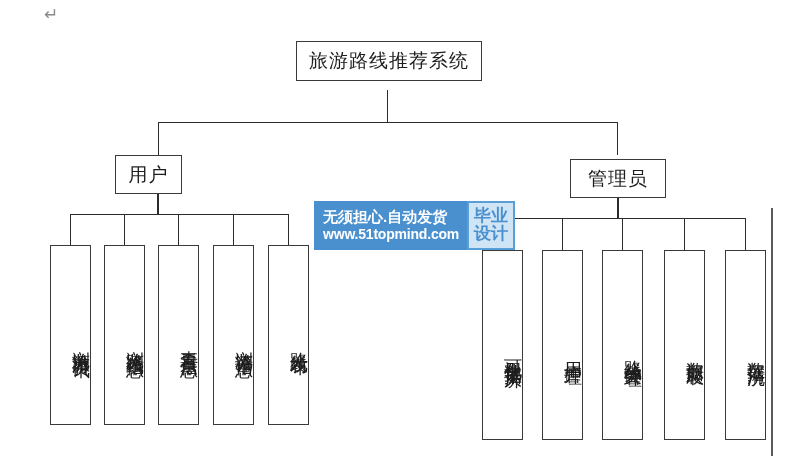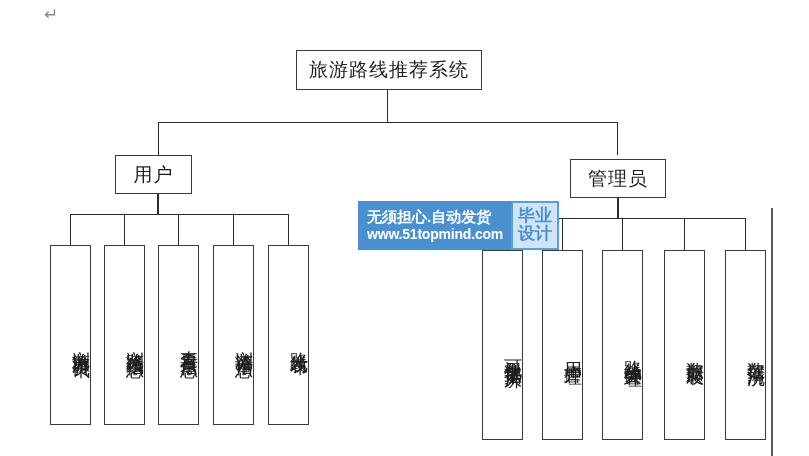--- a/index.html
+++ b/index.html
@@ -94,21 +94,20 @@
     align-items: stretch;
     z-index: 40;
   }
   #wm-body {
     background: #4a90cf;
     padding: 4px 8px 5px 9px;
     display: flex;
     flex-direction: column;
     justify-content: center;
     gap: 1px;
-    margin-left: 44px;
   }
   #wm-line1 {
     color: #ffffff;
     font-size: 15px;
     font-weight: bold;
     font-family: "Liberation Sans", sans-serif;
     line-height: 1.15;
     white-space: nowrap;
   }
   #wm-line2 {
@@ -165,23 +164,23 @@
 
   <div class="conn thick-v" style="left:617px; top:194px; height:25px;"></div>
 
   <div class="conn h" style="left:502px; top:218px; width:243px;"></div>
   <div class="conn v" style="left:502px; top:218px; height:32px;"></div>
   <div class="conn v" style="left:562px; top:218px; height:32px;"></div>
   <div class="conn v" style="left:622px; top:218px; height:32px;"></div>
   <div class="conn v" style="left:684px; top:218px; height:32px;"></div>
   <div class="conn v" style="left:745px; top:218px; height:32px;"></div>
 
-  <div class="node horizontal" style="left:296px; top:50px; width:186px; height:40px;">旅游路线推荐系统</div>
-
-  <div class="node horizontal" style="left:115px; top:155px; width:77px; height:39px;">用户</div>
+  <div class="node horizontal" style="left:296px; top:41px; width:186px; height:40px;">旅游路线推荐系统</div>
+
+  <div class="node horizontal" style="left:115px; top:155px; width:67px; height:39px;">用户</div>
   <div class="node horizontal" style="left:570px; top:159px; width:96px; height:39px;">管理员</div>
 
   <div class="node vertical" style="left:50px; top:245px; width:41px; height:180px;">浏览旅游资讯</div>
   <div class="node vertical" style="left:104px; top:245px; width:41px; height:180px;">浏览路线信息</div>
   <div class="node vertical" style="left:158px; top:245px; width:41px; height:180px;">查看景点信息</div>
   <div class="node vertical" style="left:213px; top:245px; width:41px; height:180px;">浏览评论信息</div>
   <div class="node vertical" style="left:268px; top:245px; width:41px; height:180px;">路线发布</div>
 
   <div class="node vertical" style="left:482px; top:250px; width:41px; height:190px;">可视化数据大屏</div>
   <div class="node vertical" style="left:542px; top:250px; width:41px; height:190px;">用户管理</div>

